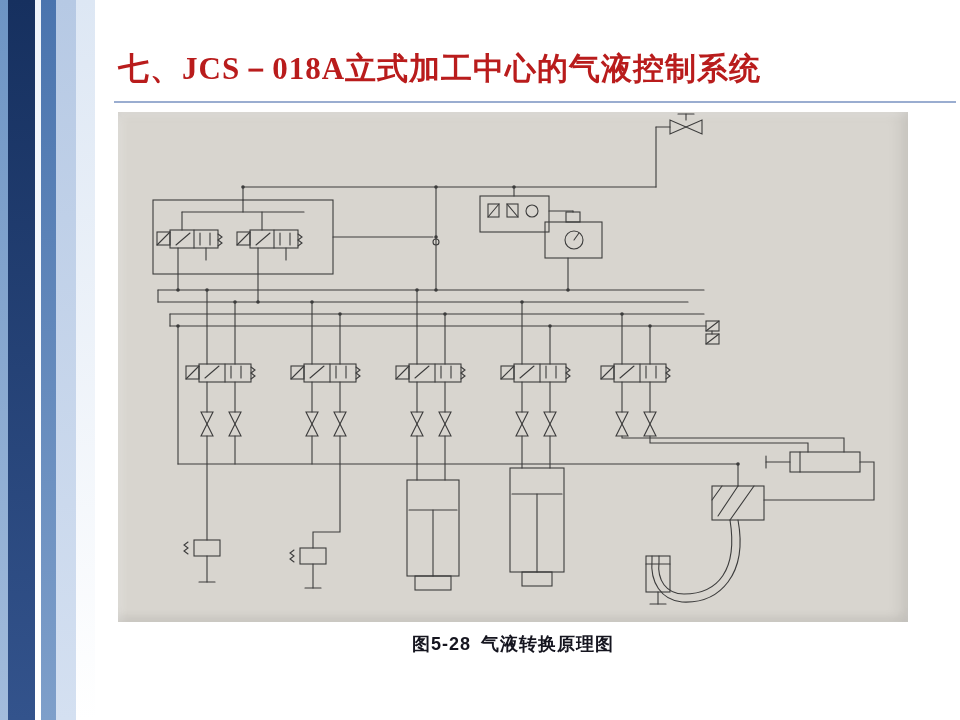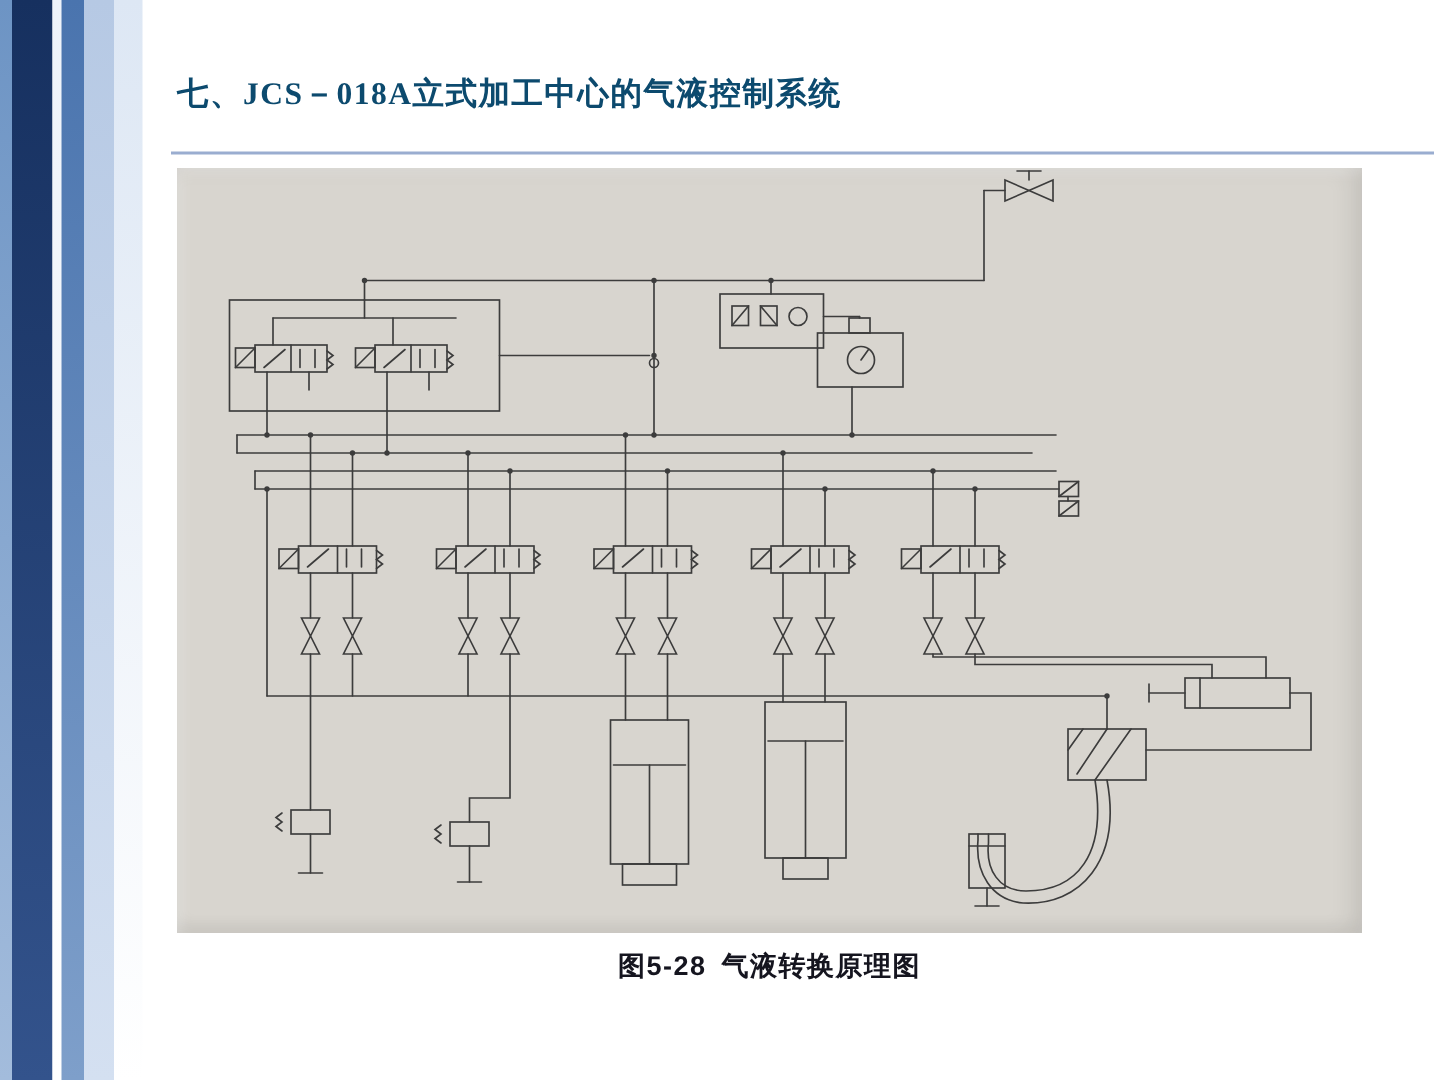--- a/index.html
+++ b/index.html
@@ -13,21 +13,21 @@
   .s1{left:0;width:8px;background:linear-gradient(#6d94c4,#a3bcdc);}
   .s2{left:8px;width:27px;background:linear-gradient(#16305f,#33538c);}
   .s3{left:35px;width:6px;background:linear-gradient(#eef3fa,#ffffff);}
   .s4{left:41px;width:15px;background:linear-gradient(#4a74ae,#7e9fca);}
   .s5{left:56px;width:20px;background:linear-gradient(#b6c9e4,#d4e0f1);}
   .s6{left:76px;width:19px;background:linear-gradient(#dde7f4,#ffffff);}
   
   .title{
     position:absolute;left:118px;top:50px;width:810px;
     font-family:"Liberation Serif","DejaVu Serif",serif;
-    font-weight:bold;font-size:21px;line-height:1.2;color:#0c4a6e;
+    font-weight:bold;font-size:31px;line-height:1.2;color:#b91c1c;
     letter-spacing:1px;white-space:nowrap;
   }
   .title-rule{position:absolute;left:114px;top:101px;width:842px;height:2px;background:#9AADD0;}
   
   .scan{
     position:absolute;left:118px;top:112px;width:790px;height:510px;
     background:#d8d5cf;
     box-shadow:inset -8px 0 14px rgba(0,0,0,.07), inset 0 -5px 10px rgba(0,0,0,.05), inset 3px 3px 8px rgba(255,255,255,.35);
   }
   .scan svg{display:block;}

